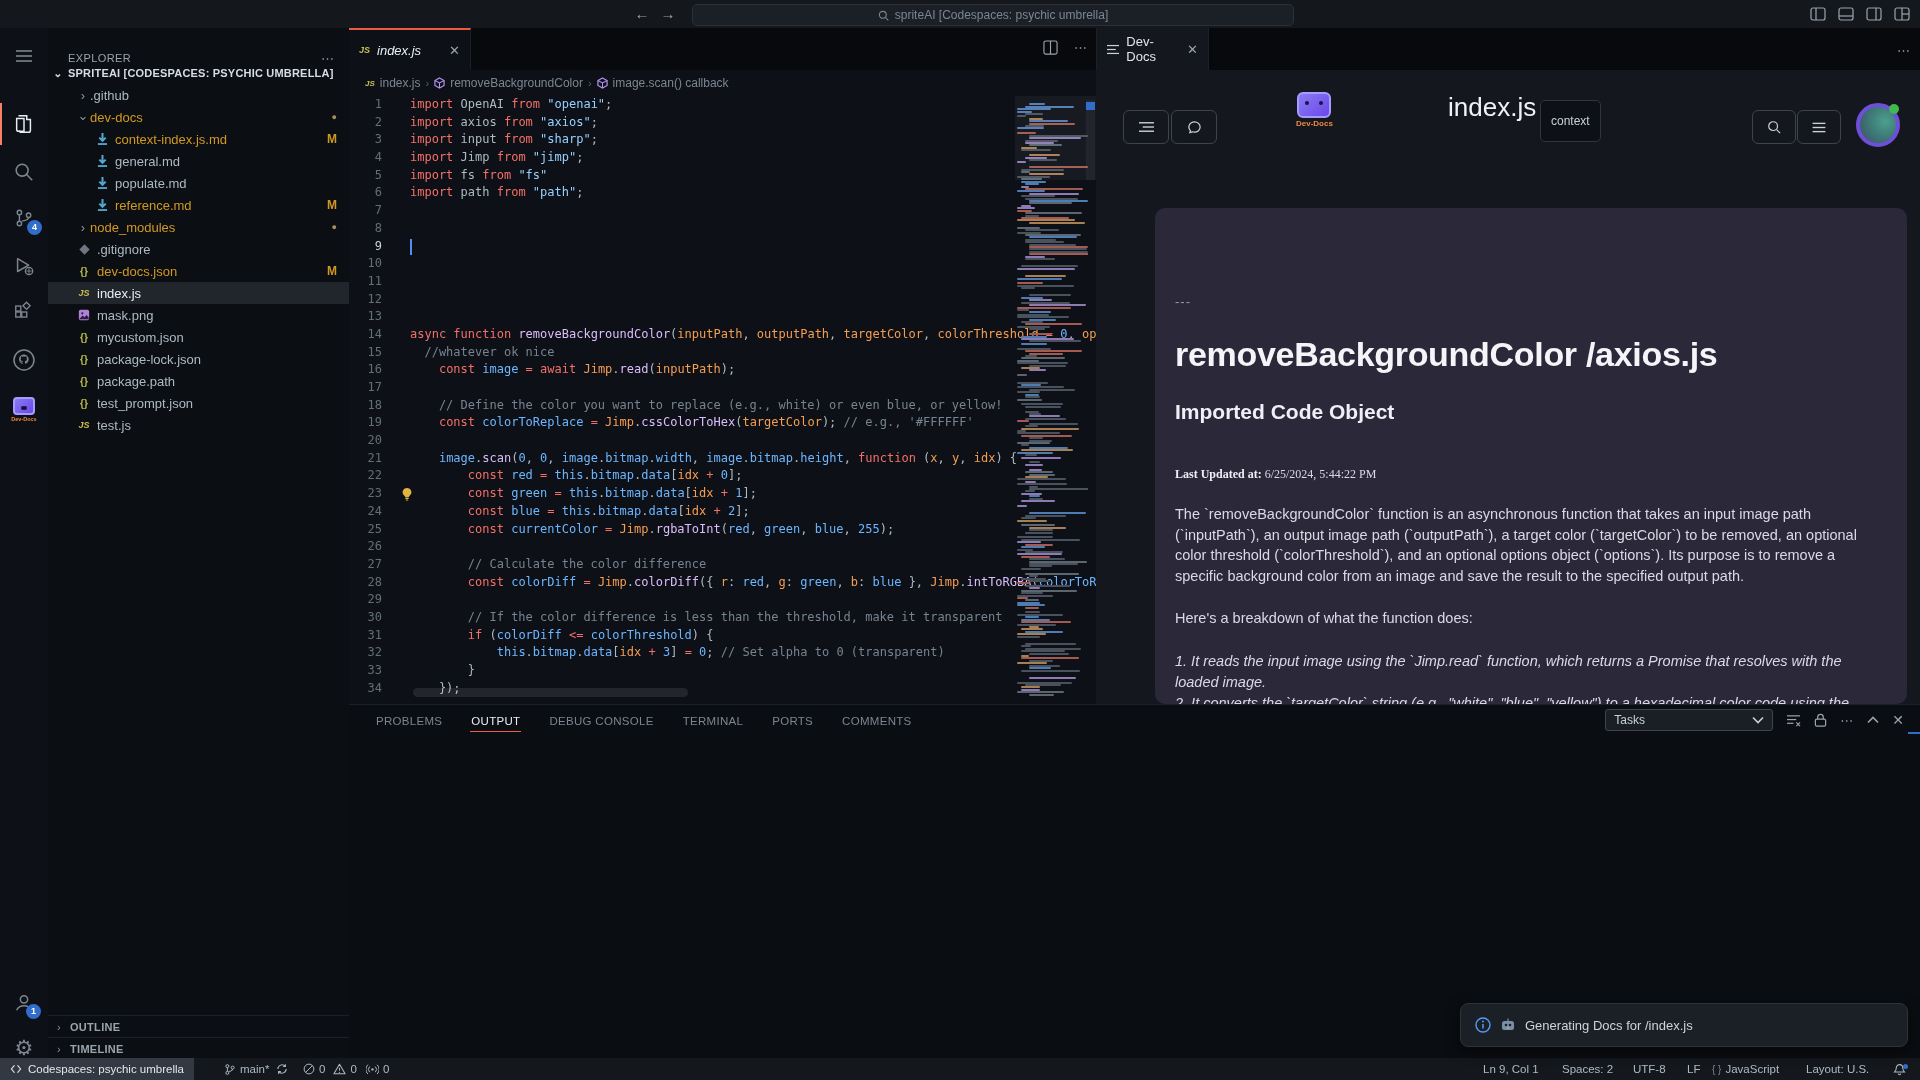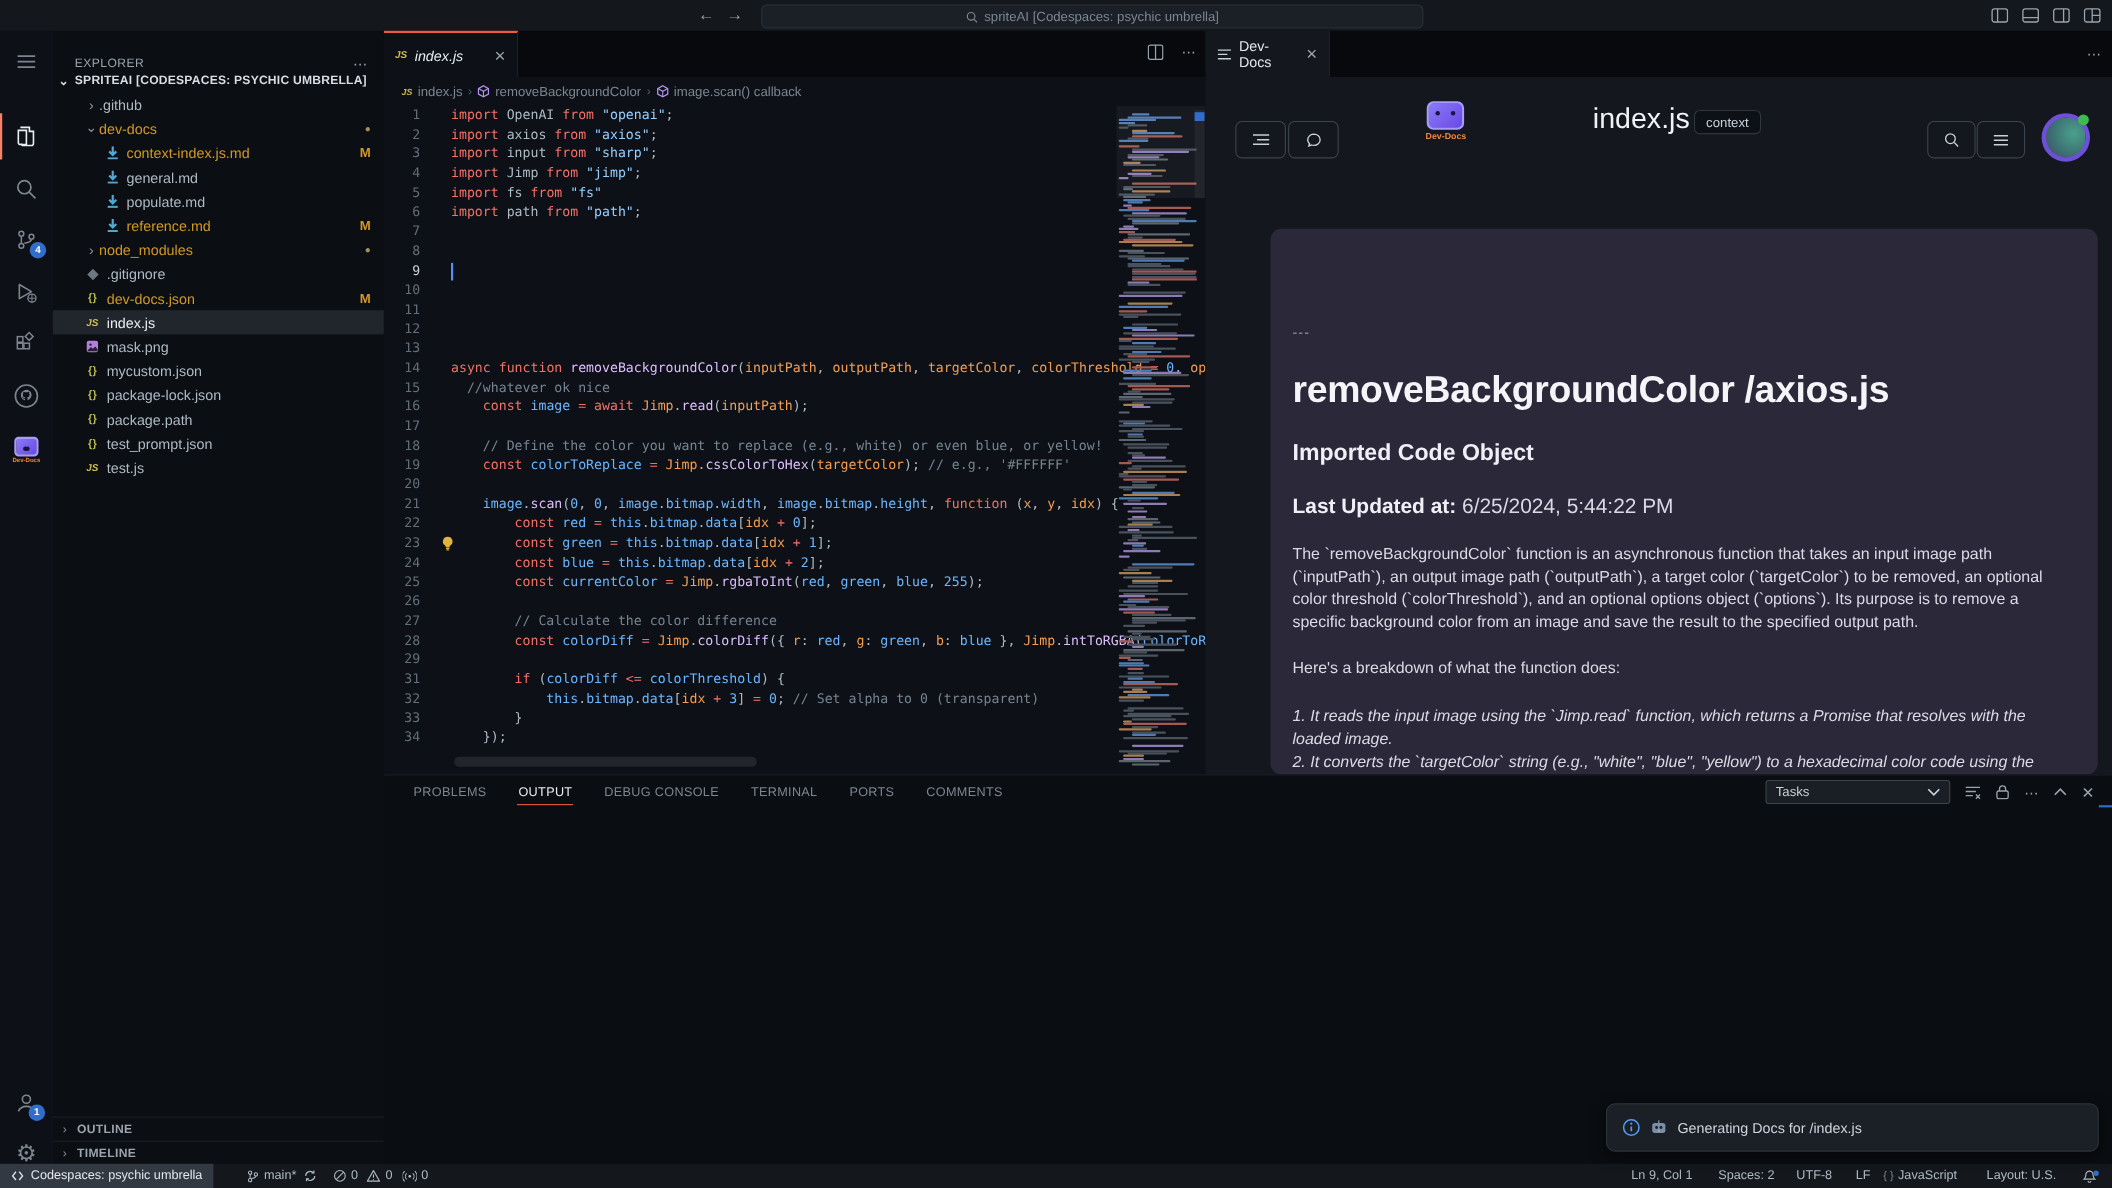--- a/index.html
+++ b/index.html
@@ -77,31 +77,31 @@
   .wv-btn{position:absolute;width:44px;height:32px;border:1px solid #3d444d;border-radius:6px;display:flex;
           align-items:center;justify-content:center;color:#c9d1d9;background:transparent;}
   .dd-logo{position:absolute;display:flex;flex-direction:column;align-items:center;gap:1px;}
   .dd-logo .head{width:30px;height:22px;border-radius:6px;background:linear-gradient(135deg,#8b7bf5,#6a48e8);
                  border:2px solid #a79bff;position:relative;}
   .dd-logo .head:before{content:"";position:absolute;left:6px;top:7px;width:4px;height:4px;background:#1a1440;border-radius:2px;}
   .dd-logo .head:after{content:"";position:absolute;right:6px;top:7px;width:4px;height:4px;background:#1a1440;border-radius:2px;}
   .dd-logo .cap{font-size:8px;font-weight:bold;color:#f0883e;}
   .wv-title{position:absolute;font-size:26px;color:#f0f3f6;font-weight:500;}
   .ctx-badge{position:absolute;background:#0d1117;border:1px solid #30363d;border-radius:5px;color:#c9d1d9;
-             font-size:12px;padding:3px 10px;}
+             font-size:12px;padding:13px 10px;}
   .avatar{position:absolute;width:36px;height:36px;border-radius:50%;border:4px solid #6d4fd8;
           background:radial-gradient(circle at 70% 40%,#4aa08c,#3d6f72 60%,#4b4668);}
   .avatar .st{position:absolute;right:-3px;top:-3px;width:10px;height:10px;border-radius:50%;background:#3fb950;}
   .doccard{position:absolute;left:59px;top:138px;width:752px;height:496px;background:#2b2939;border-radius:10px;
            color:#dcd9e6;overflow:hidden;}
   .doccard .inner{padding:86px 40px 0 20px;}
   .doc-hr{color:#9b97ab;font-size:13px;letter-spacing:1px;}
   .doc-h1{font-size:34px;font-weight:700;color:#f5f4f8;margin:26px 0 0 0;letter-spacing:-.3px;}
   .doc-h2{font-size:21px;font-weight:700;color:#f0eef6;margin:26px 0 0 0;}
-  .doc-meta{font-size:19px;margin-top:26px;}
+  .doc-meta{font-size:12px;margin-top:43px;font-family:Liberation Serif, serif;}
   .doc-meta b{color:#f0eef6;}
   .doc-p{font-size:14.5px;line-height:20.5px;margin-top:22px;max-width:700px;}
   .doc-li{font-size:14.5px;line-height:21px;max-width:700px;}
 
   
   .panel{position:absolute;left:349px;top:704px;width:1571px;height:354px;background:#0a0d11;border-top:1px solid #1b2128;}
   .ptabs{position:absolute;left:26px;top:0;height:30px;display:flex;gap:27px;align-items:center;}
   .ptab{font-size:11.5px;letter-spacing:.3px;color:#7d8590;padding:6px 1px 4px;border-bottom:1.5px solid transparent;}
   .ptab.active{color:#e6edf3;border-bottom-color:#ec5c40;}
   .pactions{position:absolute;right:16px;top:4px;display:flex;align-items:center;gap:13px;color:#9aa4ad;}
@@ -422,20 +422,21 @@
         <div class="cl"><span class="ln">20</span><span class="lc"></span></div>
         <div class="cl"><span class="ln">21</span><span class="lc"><span class="tk-p">    </span><span class="tk-b">image</span><span class="tk-p">.</span><span class="tk-f">scan</span><span class="tk-p">(</span><span class="tk-b">0</span><span class="tk-p">, </span><span class="tk-b">0</span><span class="tk-p">, </span><span class="tk-b">image</span><span class="tk-p">.</span><span class="tk-b">bitmap</span><span class="tk-p">.</span><span class="tk-b">width</span><span class="tk-p">, </span><span class="tk-b">image</span><span class="tk-p">.</span><span class="tk-b">bitmap</span><span class="tk-p">.</span><span class="tk-b">height</span><span class="tk-p">, </span><span class="tk-k">function </span><span class="tk-p">(</span><span class="tk-a">x</span><span class="tk-p">, </span><span class="tk-a">y</span><span class="tk-p">, </span><span class="tk-a">idx</span><span class="tk-p">) {</span></span></div>
         <div class="cl"><span class="ln">22</span><span class="lc"><span class="tk-p">        </span><span class="tk-k">const </span><span class="tk-b">red</span><span class="tk-k"> = </span><span class="tk-b">this</span><span class="tk-p">.</span><span class="tk-b">bitmap</span><span class="tk-p">.</span><span class="tk-b">data</span><span class="tk-p">[</span><span class="tk-a">idx</span><span class="tk-k"> + </span><span class="tk-b">0</span><span class="tk-p">];</span></span></div>
         <div class="cl"><span class="ln">23</span><span class="lc"><span class="tk-p">        </span><span class="tk-k">const </span><span class="tk-b">green</span><span class="tk-k"> = </span><span class="tk-b">this</span><span class="tk-p">.</span><span class="tk-b">bitmap</span><span class="tk-p">.</span><span class="tk-b">data</span><span class="tk-p">[</span><span class="tk-a">idx</span><span class="tk-k"> + </span><span class="tk-b">1</span><span class="tk-p">];</span></span></div>
         <div class="cl"><span class="ln">24</span><span class="lc"><span class="tk-p">        </span><span class="tk-k">const </span><span class="tk-b">blue</span><span class="tk-k"> = </span><span class="tk-b">this</span><span class="tk-p">.</span><span class="tk-b">bitmap</span><span class="tk-p">.</span><span class="tk-b">data</span><span class="tk-p">[</span><span class="tk-a">idx</span><span class="tk-k"> + </span><span class="tk-b">2</span><span class="tk-p">];</span></span></div>
         <div class="cl"><span class="ln">25</span><span class="lc"><span class="tk-p">        </span><span class="tk-k">const </span><span class="tk-b">currentColor</span><span class="tk-k"> = </span><span class="tk-a">Jimp</span><span class="tk-p">.</span><span class="tk-f">rgbaToInt</span><span class="tk-p">(</span><span class="tk-b">red</span><span class="tk-p">, </span><span class="tk-b">green</span><span class="tk-p">, </span><span class="tk-b">blue</span><span class="tk-p">, </span><span class="tk-b">255</span><span class="tk-p">);</span></span></div>
         <div class="cl"><span class="ln">26</span><span class="lc"></span></div>
         <div class="cl"><span class="ln">27</span><span class="lc"><span class="tk-c">        // Calculate the color difference</span></span></div>
         <div class="cl"><span class="ln">28</span><span class="lc"><span class="tk-p">        </span><span class="tk-k">const </span><span class="tk-b">colorDiff</span><span class="tk-k"> = </span><span class="tk-a">Jimp</span><span class="tk-p">.</span><span class="tk-f">colorDiff</span><span class="tk-p">({ </span><span class="tk-a">r</span><span class="tk-p">: </span><span class="tk-b">red</span><span class="tk-p">, </span><span class="tk-a">g</span><span class="tk-p">: </span><span class="tk-b">green</span><span class="tk-p">, </span><span class="tk-a">b</span><span class="tk-p">: </span><span class="tk-b">blue</span><span class="tk-p"> }, </span><span class="tk-a">Jimp</span><span class="tk-p">.</span><span class="tk-f">intToRGBA</span><span class="tk-p">(</span><span class="tk-b">colorToReplace</span></span></div>
         <div class="cl"><span class="ln">29</span><span class="lc"></span></div>
+        <div class="cl"><span class="ln">30</span><span class="lc"><span class="tk-c">        // If the color difference is less than the threshold, make it transparent</span></span></div>
         <div class="cl"><span class="ln">31</span><span class="lc"><span class="tk-p">        </span><span class="tk-k">if </span><span class="tk-p">(</span><span class="tk-b">colorDiff</span><span class="tk-k"> &lt;= </span><span class="tk-b">colorThreshold</span><span class="tk-p">) {</span></span></div>
         <div class="cl"><span class="ln">32</span><span class="lc"><span class="tk-p">            </span><span class="tk-b">this</span><span class="tk-p">.</span><span class="tk-b">bitmap</span><span class="tk-p">.</span><span class="tk-b">data</span><span class="tk-p">[</span><span class="tk-a">idx</span><span class="tk-k"> + </span><span class="tk-b">3</span><span class="tk-p">] </span><span class="tk-k">= </span><span class="tk-b">0</span><span class="tk-p">; </span><span class="tk-c">// Set alpha to 0 (transparent)</span></span></div>
         <div class="cl"><span class="ln">33</span><span class="lc"><span class="tk-p">        }</span></span></div>
         <div class="cl"><span class="ln">34</span><span class="lc"><span class="tk-p">    });</span></span></div>
       </div>
     <div class="cursor" id="cursor" style="top: 142.6px;"></div>
     <div class="bulb" id="bulb" style="top: 391.4px;">
       <svg width="14" height="14" viewBox="0 0 16 16">
           <path d="M8 1a5 5 0 0 1 3 9c-.6.5-1 1-1 1.7H6c0-.7-.4-1.2-1-1.7A5 5 0 0 1 8 1z" fill="#e3b341"></path>
           <rect x="6" y="12.3" width="4" height="1.5" rx=".7" fill="#e3b341"></rect>

